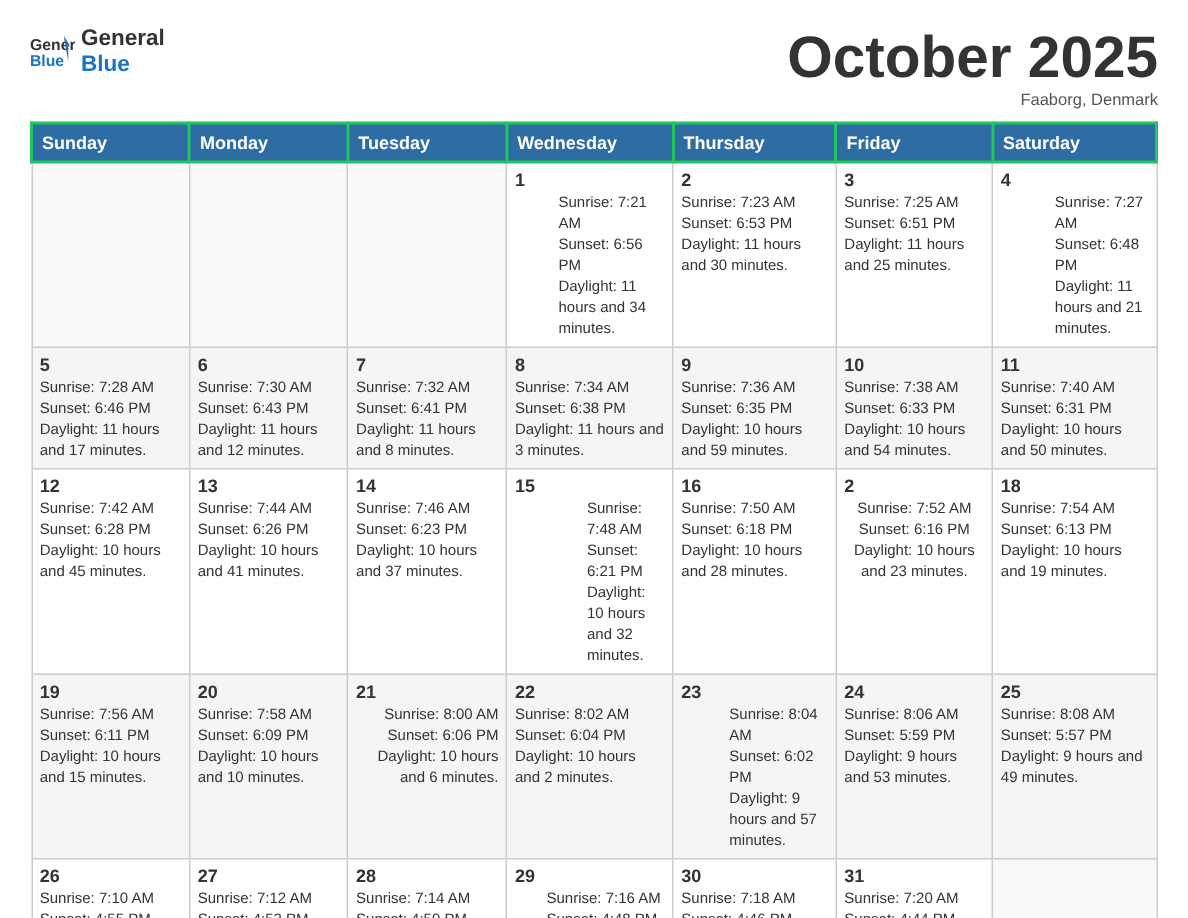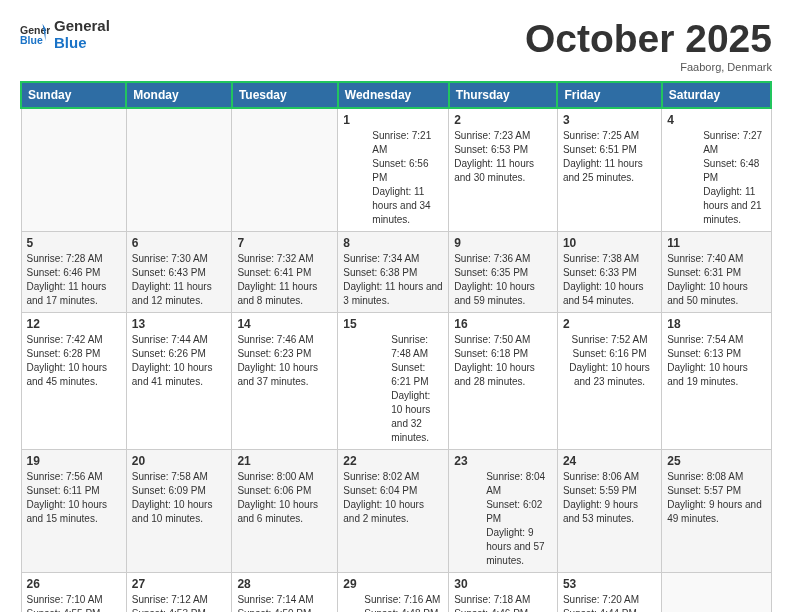--- a/index.html
+++ b/index.html
@@ -250,21 +250,21 @@
 Daylight: 10 hours and 15 minutes.</div>
           </td>
           <td>
             <span class="day-num">20</span>
             <div class="day-info" style="white-space: pre-line;">Sunrise: 7:58 AM
 Sunset: 6:09 PM
 Daylight: 10 hours and 10 minutes.</div>
           </td>
           <td>
             <span class="day-num">21</span>
-            <div class="day-info" style="white-space: pre-line;">Sunrise: 8:00 AM
+            <div class="day-info" style="white-space: pre-line; text-align: right;">Sunrise: 8:00 AM
 Sunset: 6:06 PM
 Daylight: 10 hours and 6 minutes.</div>
           </td>
           <td>
             <span class="day-num">22</span>
             <div class="day-info" style="white-space: pre-line;">Sunrise: 8:02 AM
 Sunset: 6:04 PM
 Daylight: 10 hours and 2 minutes.</div>
           </td>
           <td>
@@ -311,21 +311,21 @@
 Sunset: 4:48 PM
 Daylight: 9 hours and 32 minutes.</div>
           </td>
           <td>
             <span class="day-num">30</span>
             <div class="day-info" style="white-space: pre-line;">Sunrise: 7:18 AM
 Sunset: 4:46 PM
 Daylight: 9 hours and 27 minutes.</div>
           </td>
           <td>
-            <span class="day-num">53</span>
+            <span class="day-num">31</span>
             <div class="day-info" style="white-space: pre-line;">Sunrise: 7:20 AM
 Sunset: 4:44 PM
 Daylight: 9 hours and 23 minutes.</div>
           </td>
           <td class="empty"></td>
         </tr>
       </tbody>
   </table>
 </div>
 

